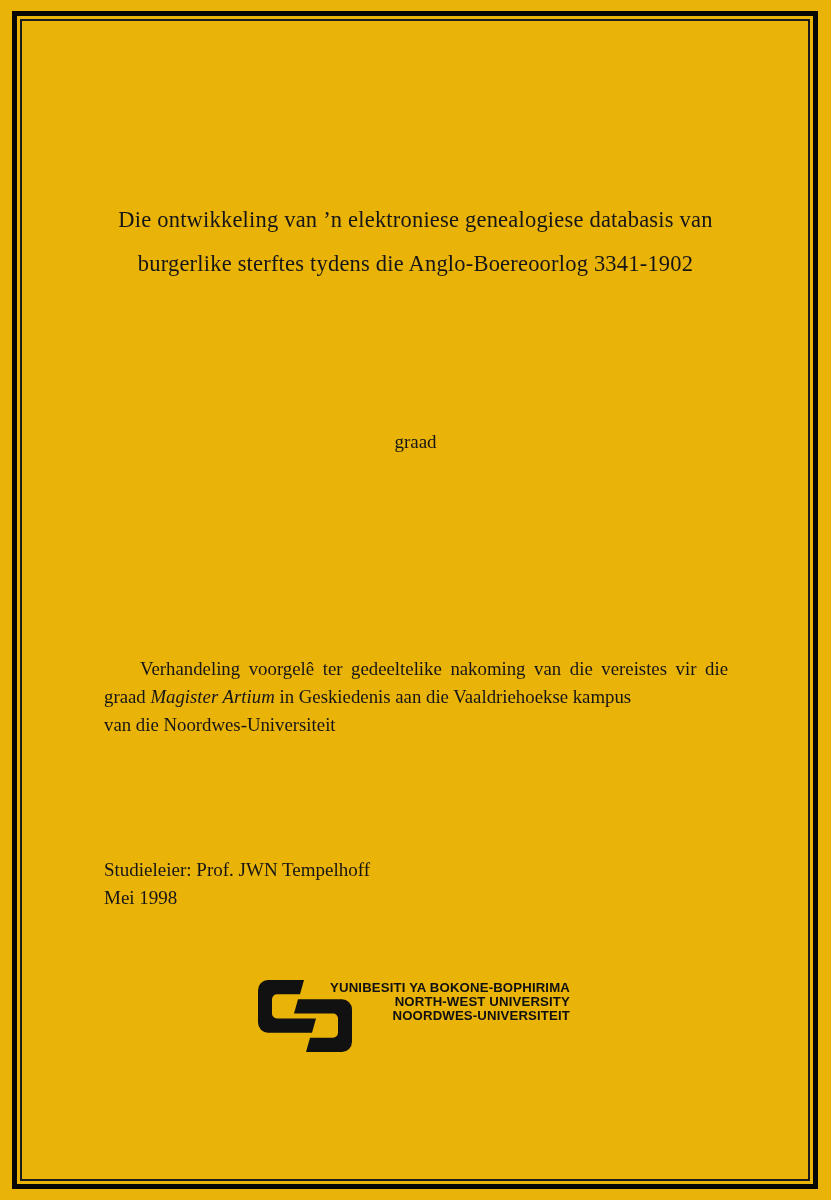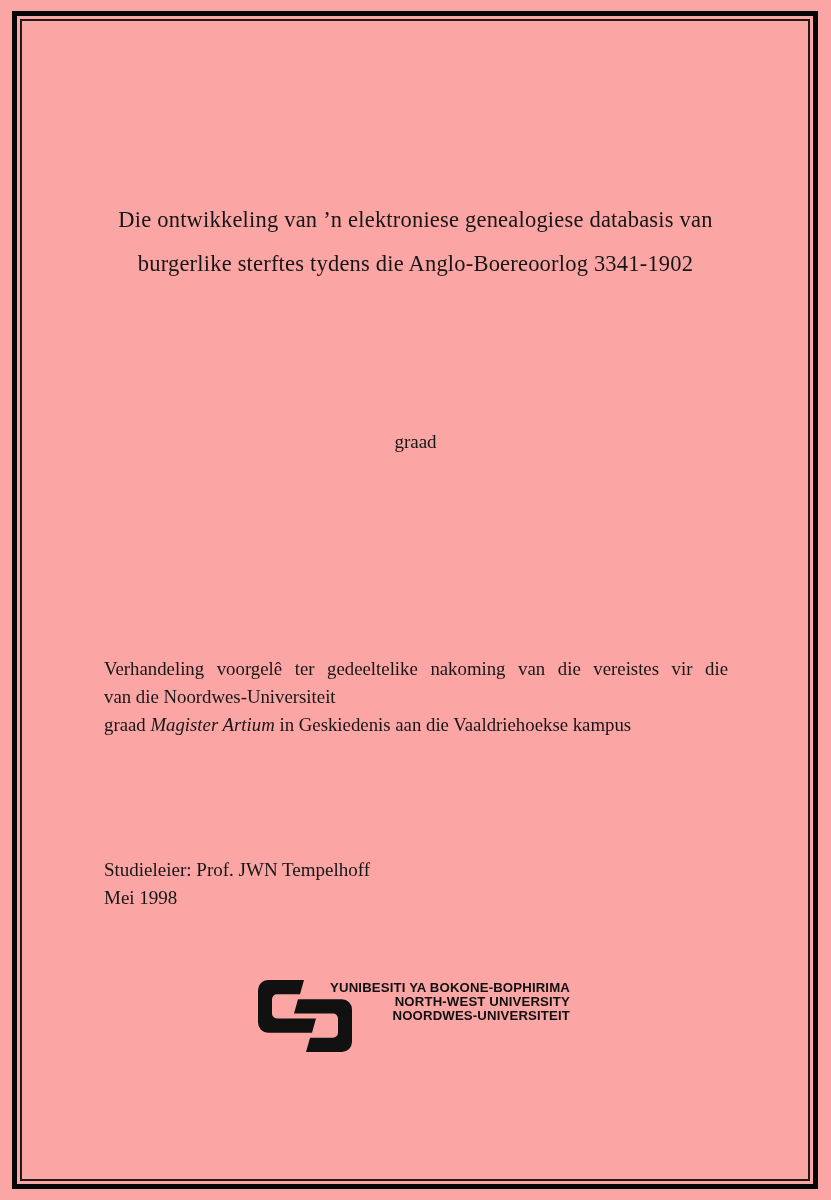--- a/index.html
+++ b/index.html
@@ -4,21 +4,21 @@
 <style>
   html, body {
     margin: 0;
     padding: 0;
     background: #ffffff;
   }
   .page {
     position: relative;
     width: 831px;
     height: 1200px;
-    background: #fca5a5;
+    background: #eab308;
     overflow: hidden;
     font-family: "Liberation Serif", "DejaVu Serif", serif;
     color: #161616;
   }
   .frame-outer {
     position: absolute;
     left: 12px; top: 11px; right: 13px; bottom: 11px;
     border: 5px solid #060606;
   }
   .frame-inner {
@@ -49,20 +49,21 @@
   }
   .declaration {
     position: absolute;
     top: 655px; left: 104px; width: 624px;
     font-size: 18.8px;
     line-height: 28px;
   }
   .decl-justify {
     text-align: justify;
     text-align-last: justify;
+    margin-left: 36px;
   }
   .supervisor-block {
     position: absolute;
     top: 856px; left: 104px;
     font-size: 19px;
     line-height: 28px;
   }
   .nwu-mark {
     position: absolute;
     left: 258px; top: 980px;
@@ -93,22 +94,22 @@
   <div class="title-block">
     <div>Die ontwikkeling van ’n elektroniese genealogiese databasis van</div>
     <div>burgerlike sterftes tydens die Anglo-Boereoorlog 3341-1902</div>
   </div>
 
   <div class="byline">graad</div>
 
 
   <div class="declaration">
     <div class="decl-justify">Verhandeling voorgelê ter gedeeltelike nakoming van die vereistes vir die</div>
+    <div><span>graad </span><em>Magister Artium</em><span> in Geskiedenis aan die Vaaldriehoekse kampus</span></div>
     <div>van die Noordwes-Universiteit</div>
-    <div><span>graad </span><em>Magister Artium</em><span> in Geskiedenis aan die Vaaldriehoekse kampus</span></div>
   </div>
 
   <div class="supervisor-block">
     <div>Studieleier: Prof. JWN Tempelhoff</div>
     <div>Mei 1998</div>
   </div>
 
   <svg class="nwu-mark" viewBox="0 0 94 71" preserveAspectRatio="none" aria-hidden="true">
     <path id="nwu-link" d="M10,0 H46 L42,14 H19 A5,5 0 0 0 14,19 V33 A5,5 0 0 0 19,38 H58 L54,52 H10 A10,10 0 0 1 0,42 V10 A10,10 0 0 1 10,0 Z" fill="#111111"></path>
     <use href="#nwu-link" transform="rotate(180 47 35.5)"></use>

